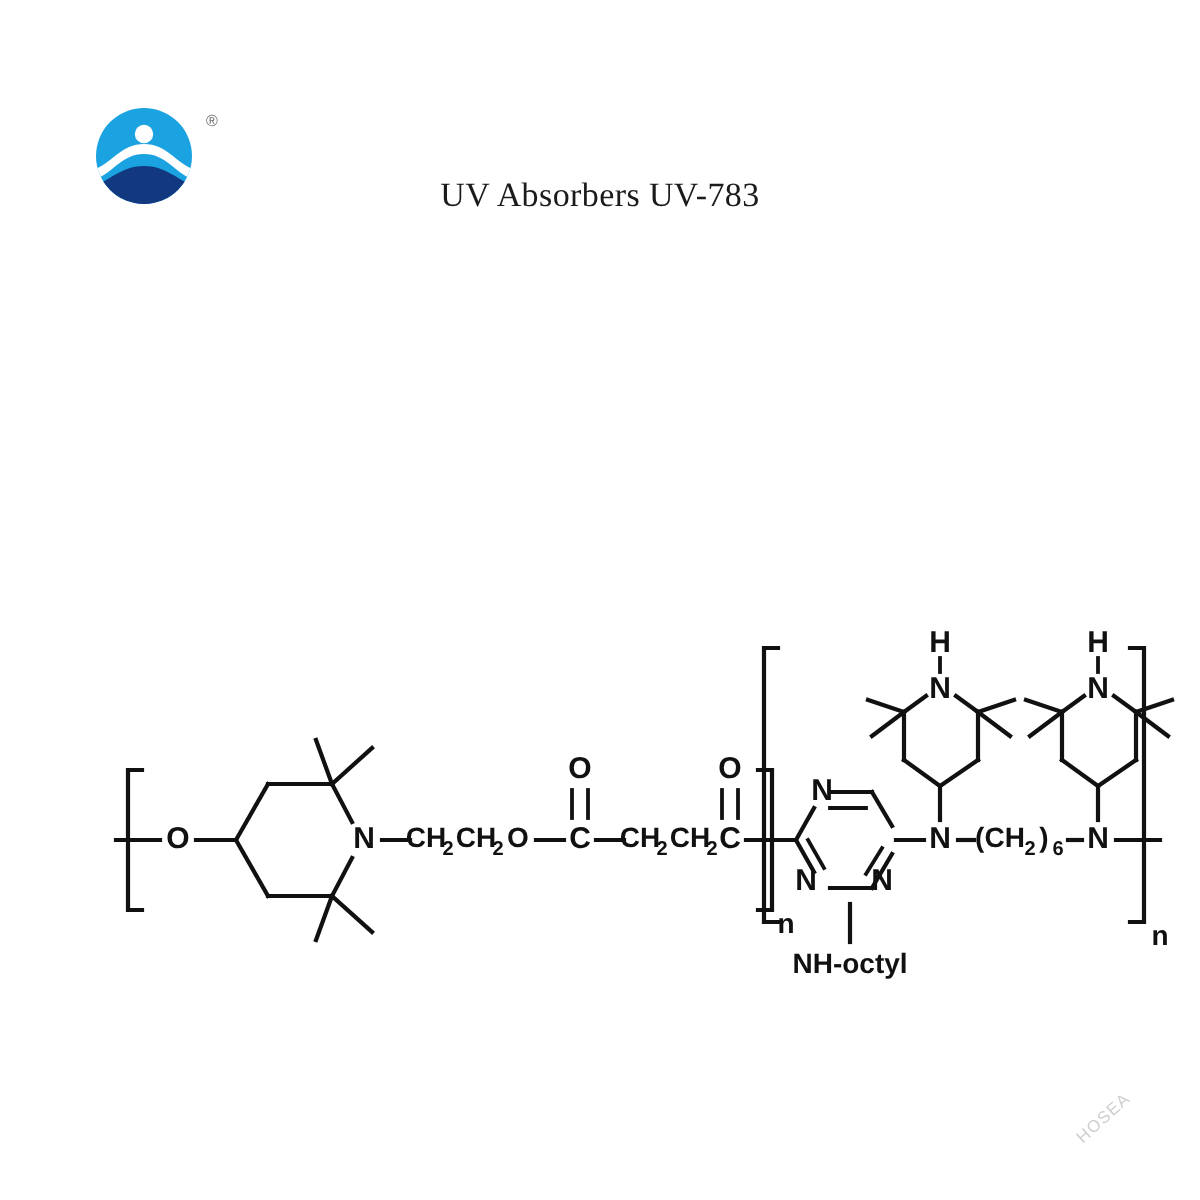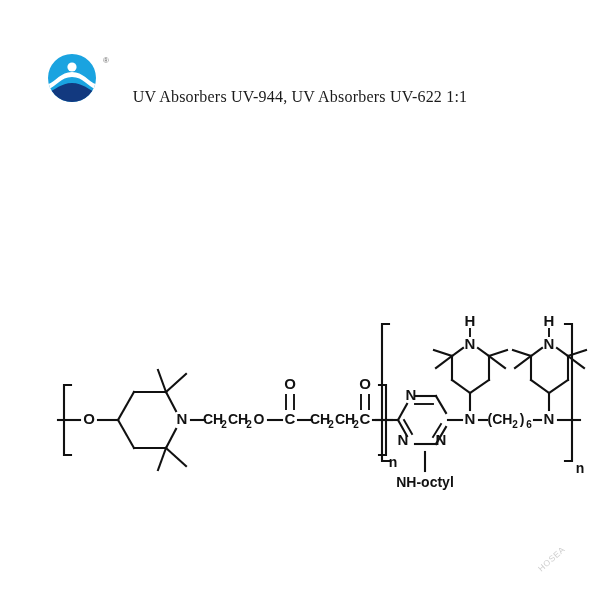--- a/index.html
+++ b/index.html
@@ -137,21 +137,21 @@
 
       <path d="M -3 38 C 8 38 12 25 25 25 C 38 25 42 38 53 38 L 53 33 C 43 33 38 20 25 20 C 12 20 7 33 -3 33 Z" fill="#ffffff"></path>
 
       <circle cx="25" cy="15" r="4.6" fill="#ffffff"></circle>
     </g>
   </svg>
   <span id="logo-reg">®</span>
 </div>
 
 <div id="heading">
-  <div class="title-line" id="title-blend">UV Absorbers  UV-944,  UV Absorbers UV-622   1:1</div>
+  <div class="title-line" id="title-main">UV Absorbers UV-783</div>
 </div>
 
 <div id="structure">
 <svg width="600" height="330" viewBox="0 0 600 330" xmlns="http://www.w3.org/2000/svg">
 
   <g>
 
     <path class="bracket" d="M 71 157 L 64 157 L 64 227 L 71 227"></path>
 
     <line class="bond" x1="58" y1="192" x2="80" y2="192"></line>

